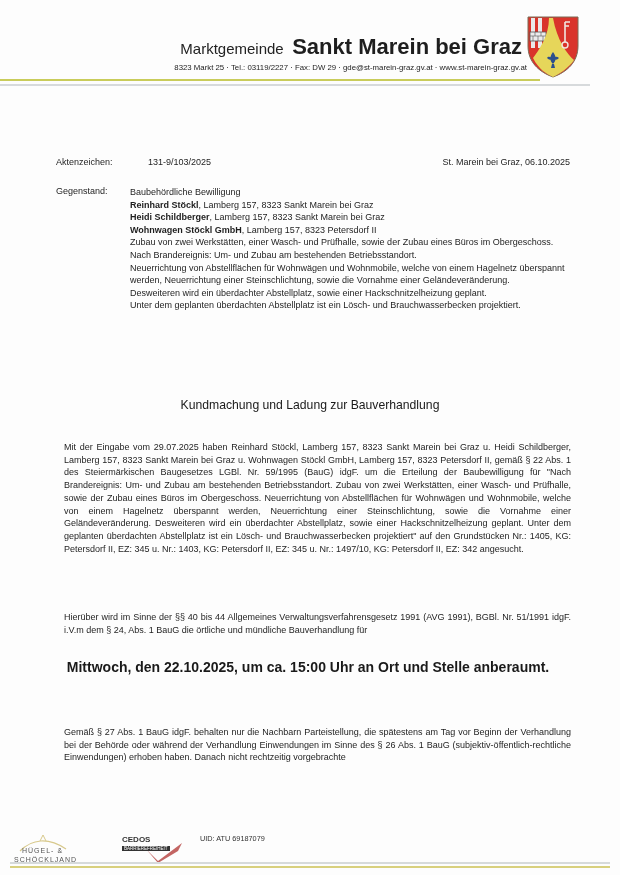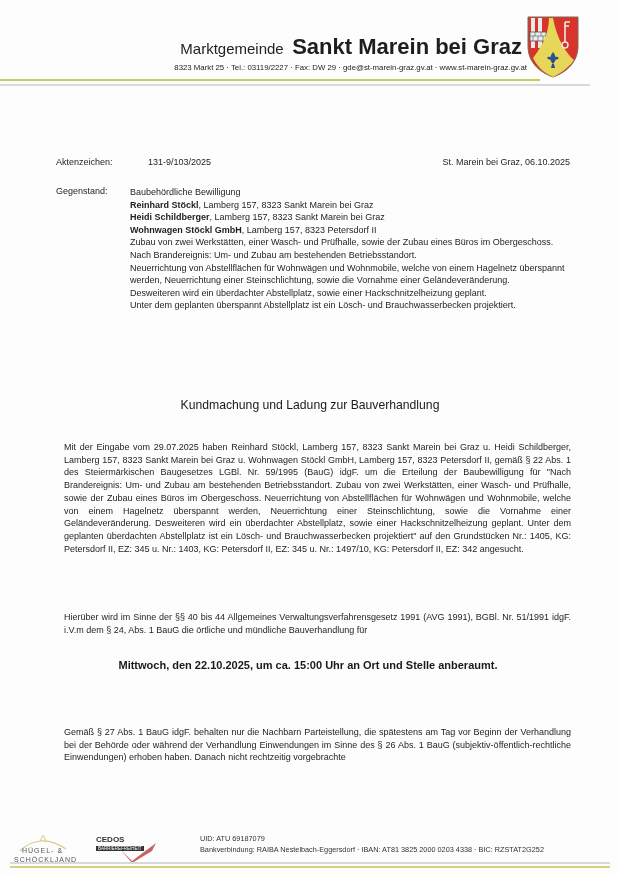--- a/index.html
+++ b/index.html
@@ -20,28 +20,28 @@
   .meta-value { position: absolute; left: 148px; font-size: 9px; color: #1e1e1e; }
   .meta-date { position: absolute; right: 50px; top: 157px; font-size: 9px; color: #1e1e1e; }
 
   .subject { position: absolute; left: 130px; top: 186px; width: 440px; font-size: 9px; line-height: 12.6px; color: #1e1e1e; }
   .subject p { margin: 0; }
   .subject b { font-weight: bold; }
 
   .heading { position: absolute; left: 0; top: 398px; width: 620px; text-align: center; font-size: 12.2px; font-weight: normal; color: #1a1a1a; }
 
   .para { position: absolute; left: 56px; width: 507px; font-size: 9px; line-height: 12.7px; color: #1e1e1e; text-align: justify; margin: 8px; }
-  .center-bold { position: absolute; left: 0; width: 616px; text-align: center; font-size: 11px; font-weight: bold; color: #1a1a1a; }
+  .center-bold { position: absolute; left: 0; width: 616px; text-align: center; font-size: 14px; font-weight: bold; color: #1a1a1a; }
 
   
   .ft-logo1 { position: absolute; left: 12px; top: 833px; width: 62px; height: 34px; }
   .ft-logo1 .arc { position: absolute; left: 6px; top: 0; width: 50px; height: 22px; }
   .ft-logo1 .t1 { position: absolute; left: 10px; top: 14px; font-size: 7px; letter-spacing: 1px; color: #555; white-space: nowrap; }
   .ft-logo1 .t2 { position: absolute; left: 2px; top: 23px; font-size: 7px; letter-spacing: 1px; color: #555; white-space: nowrap; }
-  .ft-logo2 { position: absolute; left: 94px; top: 835px; width: 64px; height: 30px; }
+  .ft-logo2 { position: absolute; left: 120px; top: 835px; width: 64px; height: 30px; }
   .ft-logo2 .name { position: absolute; left: 2px; top: 0; font-size: 8px; font-weight: bold; color: #333; }
   .ft-logo2 .bar { position: absolute; left: 2px; top: 11px; background: #333; color: #fff; font-size: 4.5px; padding: 0 2px; white-space: nowrap; }
   .ft-logo2 .check { position: absolute; left: 22px; top: 6px; width: 42px; height: 22px; }
   .ft-text { position: absolute; left: 200px; font-size: 7.3px; color: #333; white-space: nowrap; }
   .ft-line1 { position: absolute; left: 10px; top: 862px; width: 600px; height: 1.5px; background: #d6dadb; }
   .ft-line2 { position: absolute; left: 10px; top: 866px; width: 600px; height: 1.5px; background: #d8d07e; }
 </style>
 </head>
 <body>
 
@@ -74,21 +74,21 @@
 
   <div class="subject">
     <p>Baubehördliche Bewilligung</p>
     <p><b>Reinhard Stöckl</b><span>, Lamberg 157, 8323 Sankt Marein bei Graz</span></p>
     <p><b>Heidi Schildberger</b><span>, Lamberg 157, 8323 Sankt Marein bei Graz</span></p>
     <p><b>Wohnwagen Stöckl GmbH</b><span>, Lamberg 157, 8323 Petersdorf II</span></p>
     <p>Zubau von zwei Werkstätten, einer Wasch- und Prüfhalle, sowie der Zubau eines Büros im Obergeschoss.</p>
     <p>Nach Brandereignis: Um- und Zubau am bestehenden Betriebsstandort.</p>
     <p>Neuerrichtung von Abstellflächen für Wohnwägen und Wohnmobile, welche von einem Hagelnetz überspannt werden, Neuerrichtung einer Steinschlichtung, sowie die Vornahme einer Geländeveränderung.</p>
     <p>Desweiteren wird ein überdachter Abstellplatz, sowie einer Hackschnitzelheizung geplant.</p>
-    <p>Unter dem geplanten überspannt Abstellplatz ist ein Lösch- und Brauchwasserbecken projektiert.</p>
+    <p>Unter dem geplanten überdachten Abstellplatz ist ein Lösch- und Brauchwasserbecken projektiert.</p>
   </div>
 
   <div class="heading">Kundmachung und Ladung zur Bauverhandlung</div>
 
   <p class="para" style="top:433px;">Mit der Eingabe vom 29.07.2025 haben Reinhard Stöckl, Lamberg 157, 8323 Sankt Marein bei Graz u. Heidi Schildberger, Lamberg 157, 8323 Sankt Marein bei Graz u. Wohnwagen Stöckl GmbH, Lamberg 157, 8323 Petersdorf II, gemäß § 22 Abs. 1 des Steiermärkischen Baugesetzes LGBl. Nr. 59/1995 (BauG) idgF. um die Erteilung der Baubewilligung für "Nach Brandereignis: Um- und Zubau am bestehenden Betriebsstandort. Zubau von zwei Werkstätten, einer Wasch- und Prüfhalle, sowie der Zubau eines Büros im Obergeschoss. Neuerrichtung von Abstellflächen für Wohnwägen und Wohnmobile, welche von einem Hagelnetz überspannt werden, Neuerrichtung einer Steinschlichtung, sowie die Vornahme einer Geländeveränderung. Desweiteren wird ein überdachter Abstellplatz, sowie einer Hackschnitzelheizung geplant. Unter dem geplanten überdachten Abstellplatz ist ein Lösch- und Brauchwasserbecken projektiert" auf den Grundstücken Nr.: 1405, KG: Petersdorf II, EZ: 345 u. Nr.: 1403, KG: Petersdorf II, EZ: 345 u. Nr.: 1497/10, KG: Petersdorf II, EZ: 342 angesucht.</p>
   <p class="para" style="top:603px;">Hierüber wird im Sinne der §§ 40 bis 44 Allgemeines Verwaltungsverfahrensgesetz 1991 (AVG 1991), BGBl. Nr. 51/1991 idgF. i.V.m dem § 24, Abs. 1 BauG die örtliche und mündliche Bauverhandlung für</p>
   <div class="center-bold" style="top:659px;">Mittwoch, den 22.10.2025, um ca. 15:00 Uhr an Ort und Stelle anberaumt.</div>
   <p class="para" style="top:718px;">Gemäß § 27 Abs. 1 BauG idgF. behalten nur die Nachbarn Parteistellung, die spätestens am Tag vor Beginn der Verhandlung bei der Behörde oder während der Verhandlung Einwendungen im Sinne des § 26 Abs. 1 BauG (subjektiv-öffentlich-rechtliche Einwendungen) erhoben haben. Danach nicht rechtzeitig vorgebrachte</p>
 
   <div class="ft-logo1">
@@ -102,16 +102,15 @@
 
   <div class="ft-logo2">
     <svg class="check" viewBox="0 0 42 22">
       <path d="M4 8 L16 20 L40 2 L36 10 L16 22 Z" fill="#b84a48" opacity="0.85"></path>
     </svg>
     <span class="name">CEDOS</span>
     <span class="bar">BARRIEREFREIHEIT</span>
   </div>
 
   <div class="ft-text" style="top:834px;text-align:center;">UID: ATU 69187079</div>
-  <div class="ft-text" style="top:845px;">Bankverbindung: RAIBA Nestelbach-Eggersdorf · IBAN: AT81 3825 2000 0203 4338 · BIC: RZSTAT2G252</div>
   <div class="ft-line1"></div>
   <div class="ft-line2"></div>
 </div>
 
 </body></html>

